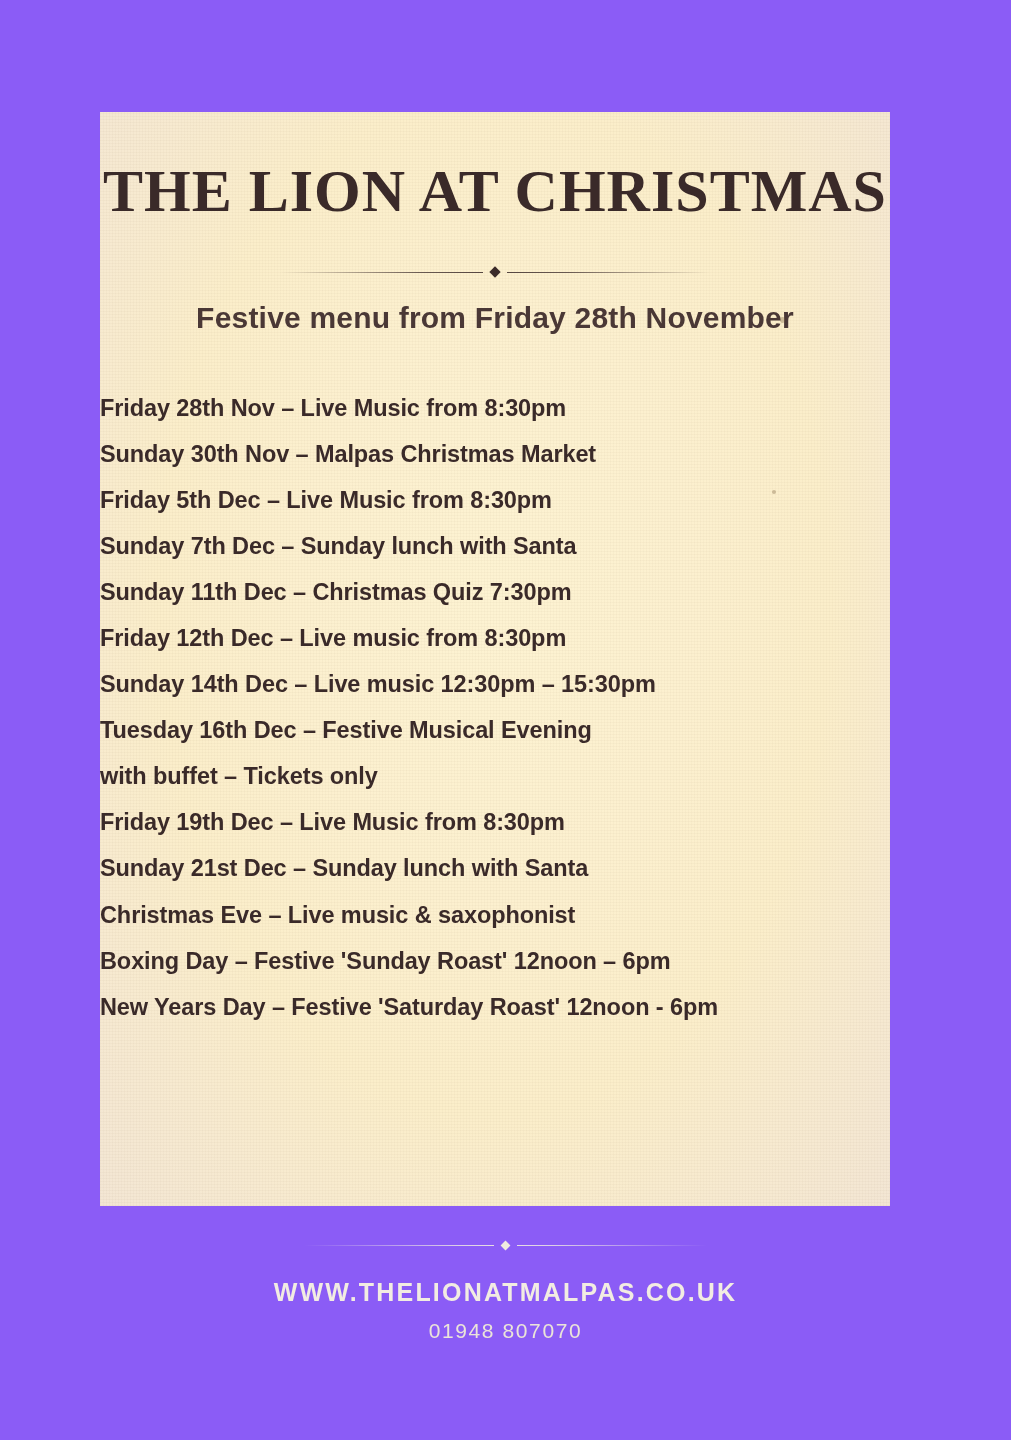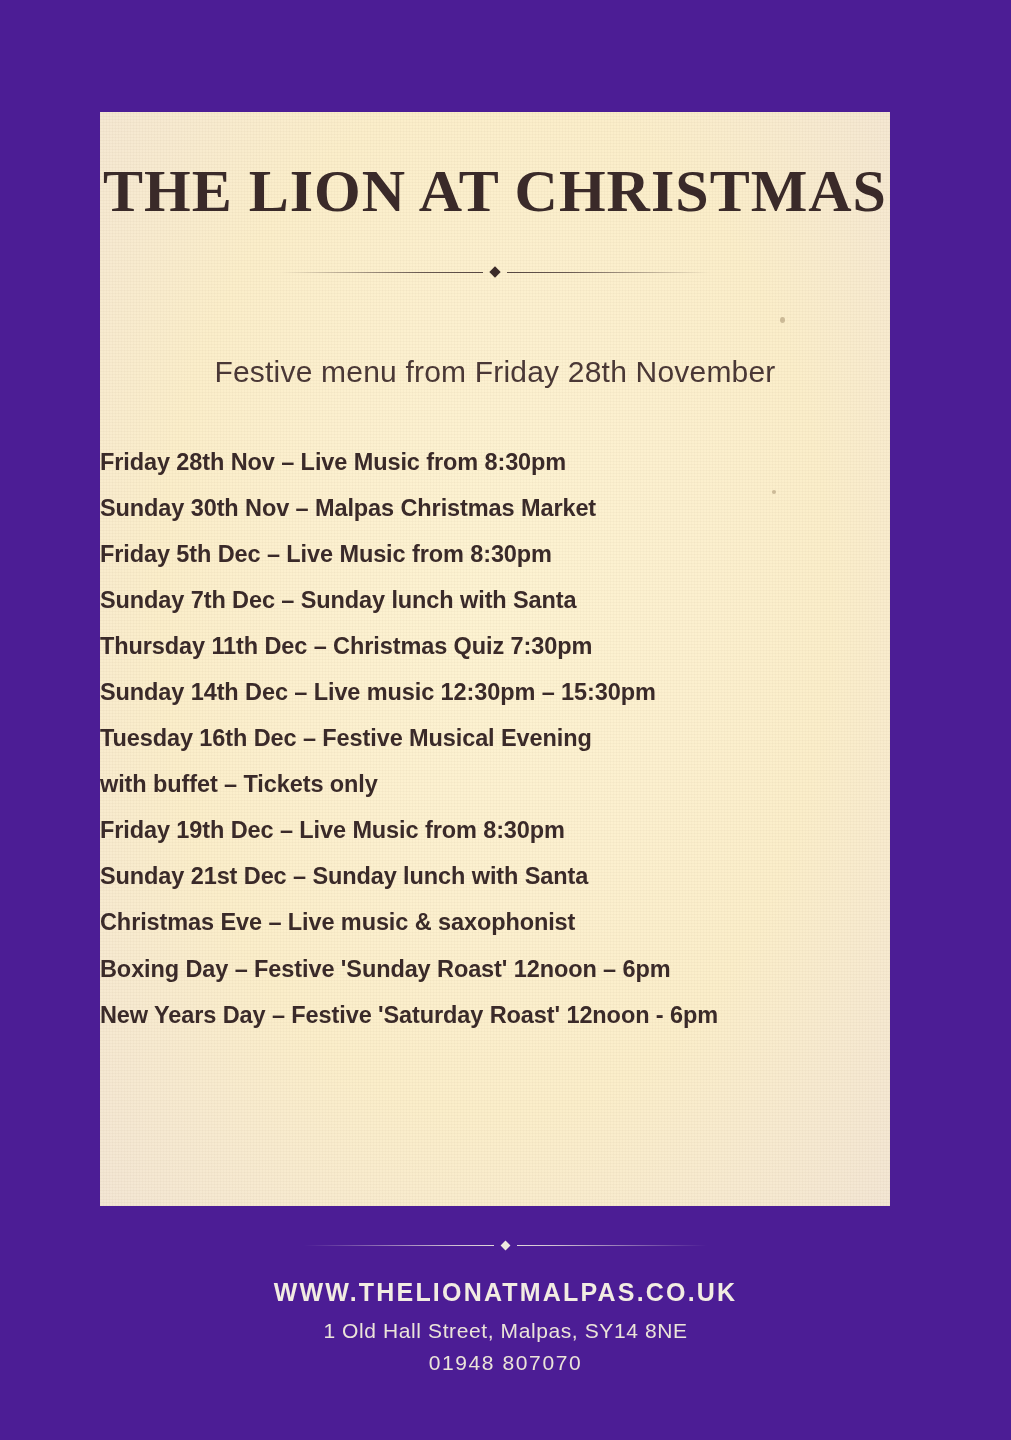--- a/index.html
+++ b/index.html
@@ -10,21 +10,21 @@
     width: 1011px;
     height: 1440px;
     background: #3a2a29;
     font-family: "Liberation Sans", sans-serif;
     overflow: hidden;
   }
   .poster {
     position: relative;
     width: 1011px;
     height: 1440px;
-    background: #4c1d95;
+    background: #8b5cf6;
     box-sizing: border-box;
   }
   .panel {
     position: absolute;
     left: 100px;
     top: 112px;
     width: 790px;
     height: 1094px;
     background:
       radial-gradient(ellipse at 50% 45%, #fdf3d2 0%, #fcf0cf 35%, #fbeeca 60%, #f7ead0 80%, #f3e6d4 100%);
@@ -77,22 +77,22 @@
     width: 8px;
     height: 8px;
     margin: 0 8px;
     background: #3a2a29;
     transform: rotate(45deg);
   }
   .subtitle {
     text-align: center;
     font-size: 30px;
     color: #4a3836;
-    margin: 76px 0 0 0;
-    font-weight: 400;
+    margin: 22px 0 0 0;
+    font-weight: 700;
     letter-spacing: 0.2px;
   }
   .events {
     margin: 50px 0 0 0;
     padding: 0;
     list-style: none;
     text-align: left;
   }
   .events li {
     font-size: 23.5px;
@@ -178,21 +178,22 @@
         <span class="line right"></span>
       </div>
 
       <p class="subtitle">Festive menu from Friday 28th November</p>
 
       <ul class="events">
         <li>Friday 28th Nov – Live Music from 8:30pm</li>
         <li>Sunday 30th Nov – Malpas Christmas Market</li>
         <li>Friday 5th Dec – Live Music from 8:30pm</li>
         <li>Sunday 7th Dec – Sunday lunch with Santa</li>
-        <li>Thursday 11th Dec – Christmas Quiz 7:30pm</li>
+        <li>Sunday 11th Dec – Christmas Quiz 7:30pm</li>
+        <li>Friday 12th Dec – Live music from 8:30pm</li>
         <li>Sunday 14th Dec – Live music 12:30pm – 15:30pm</li>
         <li>Tuesday 16th Dec – Festive Musical Evening</li>
         <li>with buffet – Tickets only</li>
         <li>Friday 19th Dec – Live Music from 8:30pm</li>
         <li>Sunday 21st Dec – Sunday lunch with Santa</li>
         <li>Christmas Eve – Live music &amp; saxophonist</li>
         <li>Boxing Day – Festive 'Sunday Roast' 12noon – 6pm</li>
         <li>New Years Day – Festive 'Saturday Roast' 12noon - 6pm</li>
       </ul>
 
@@ -202,17 +203,16 @@
   </div>
 
   <div class="footer-divider">
     <span class="line"></span>
     <span class="diamond"></span>
     <span class="line right"></span>
   </div>
 
   <div class="footer">
     <span class="web">WWW.THELIONATMALPAS.CO.UK</span>
-    <span class="addr">1 Old Hall Street, Malpas, SY14 8NE</span>
     <span class="phone">01948 807070</span>
   </div>
 
 </div>
 
 </body></html>

